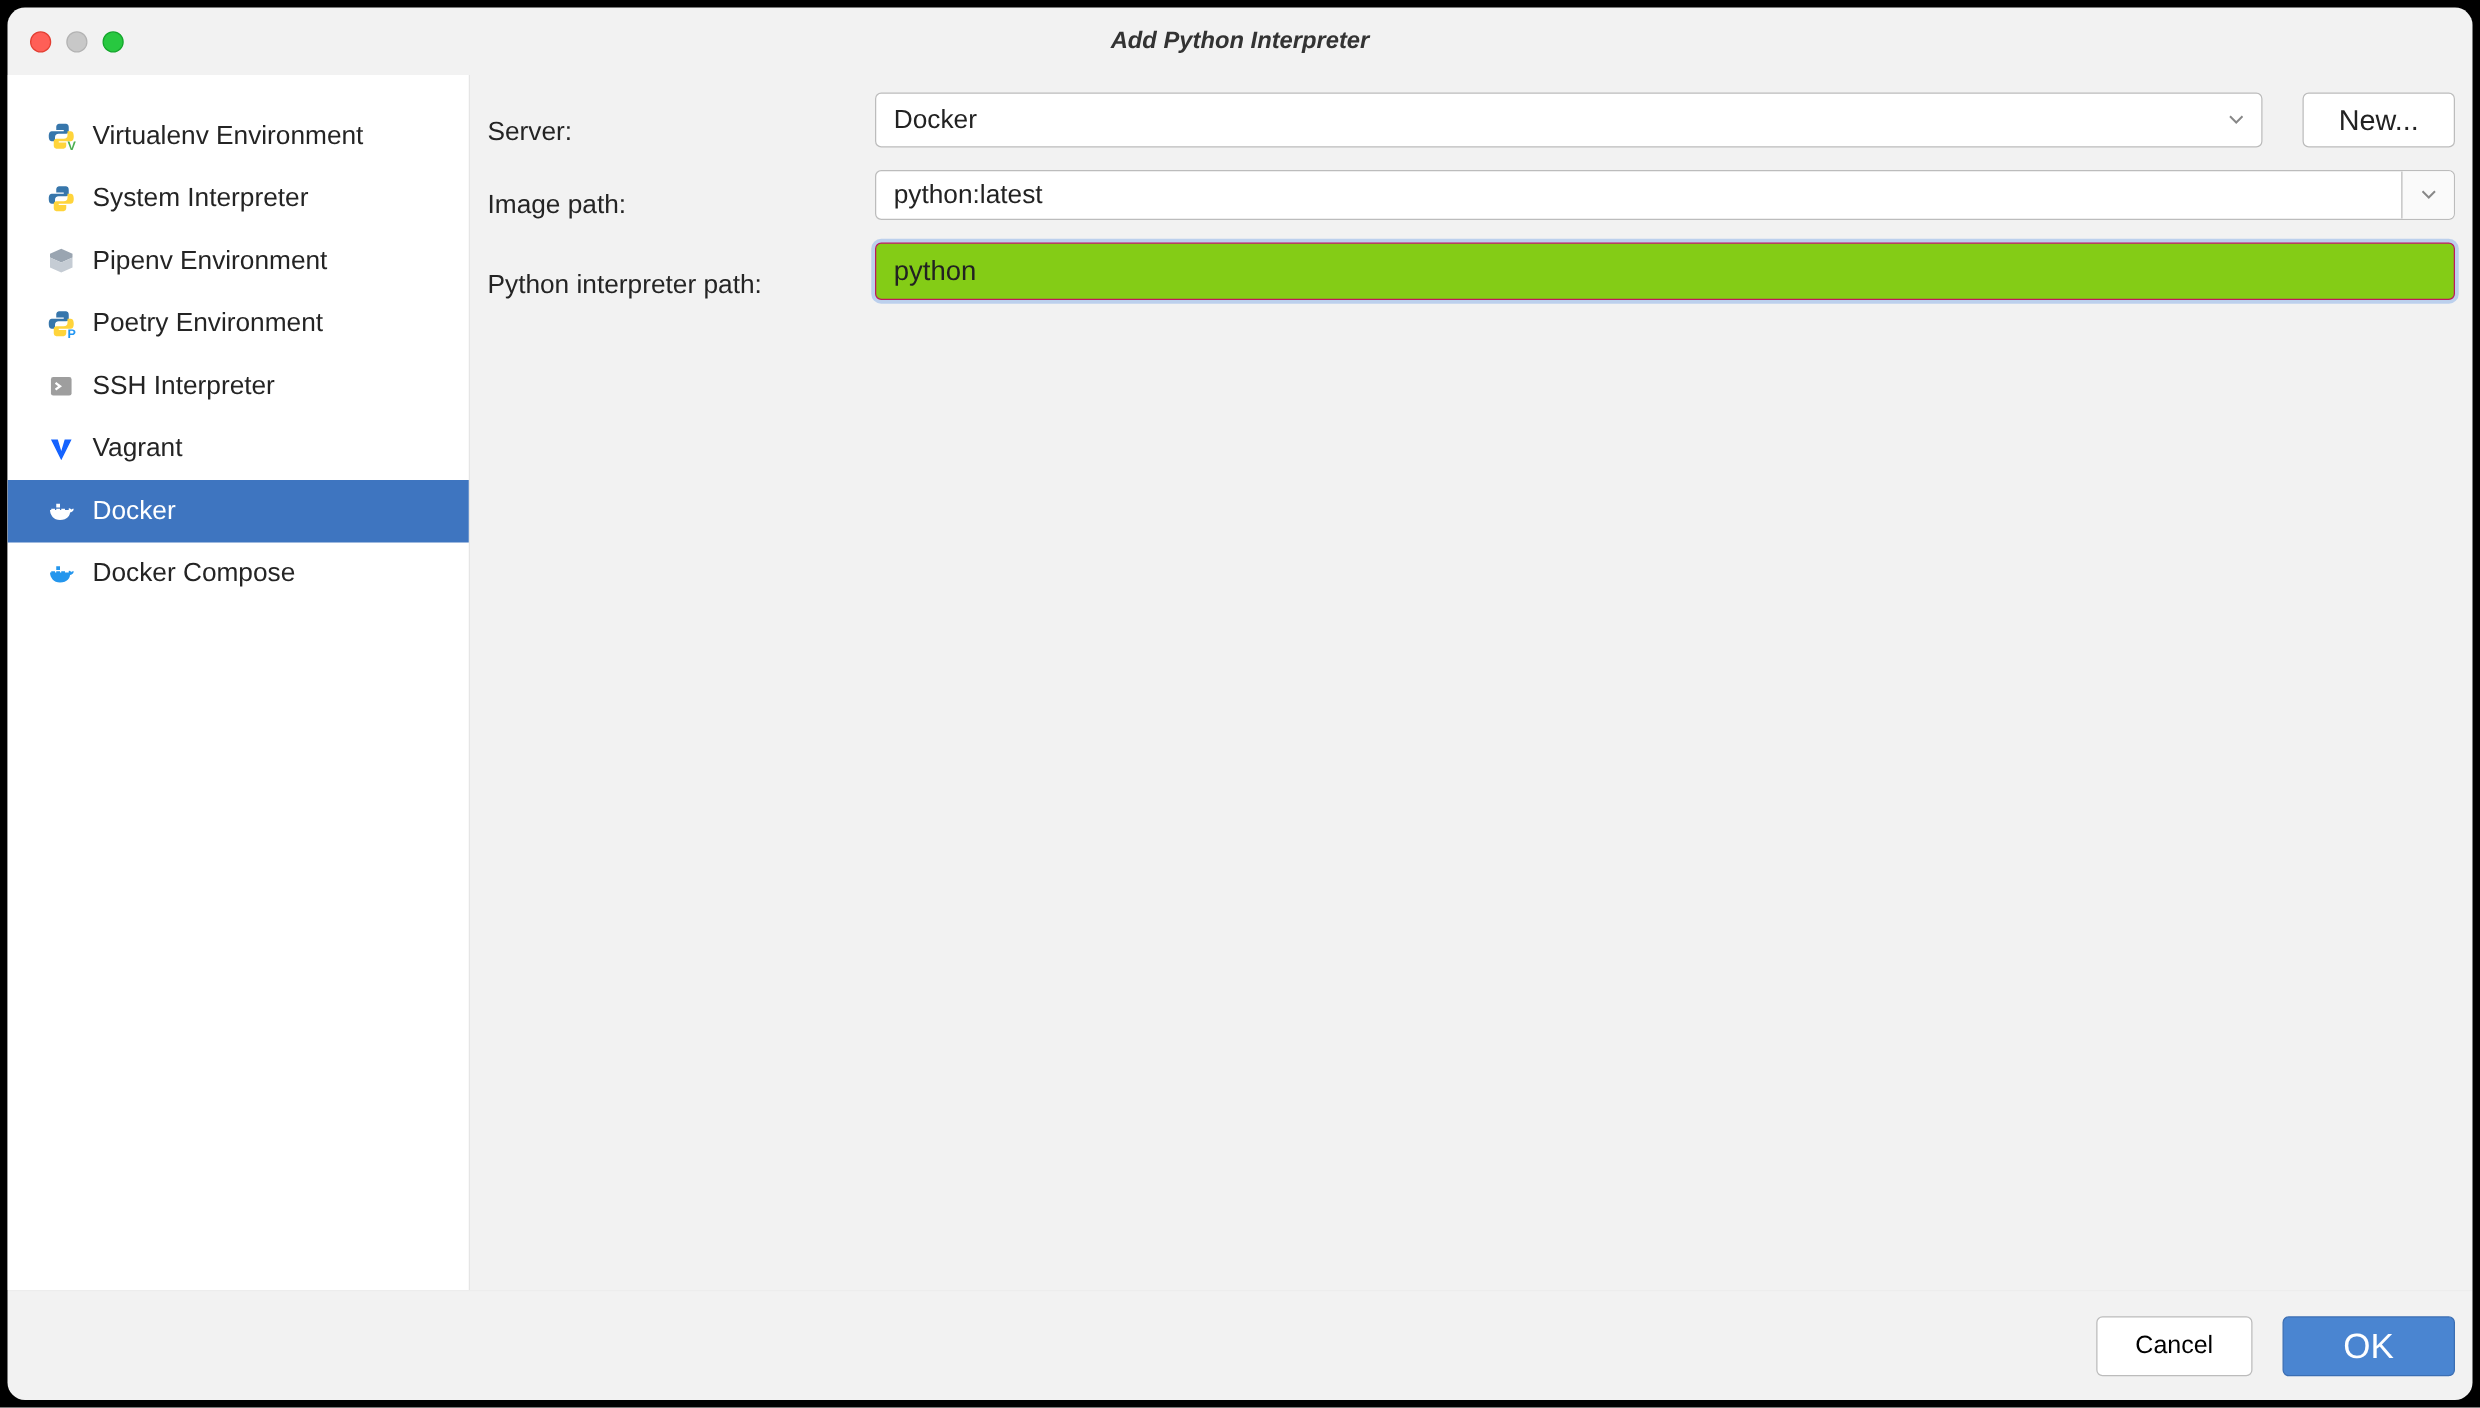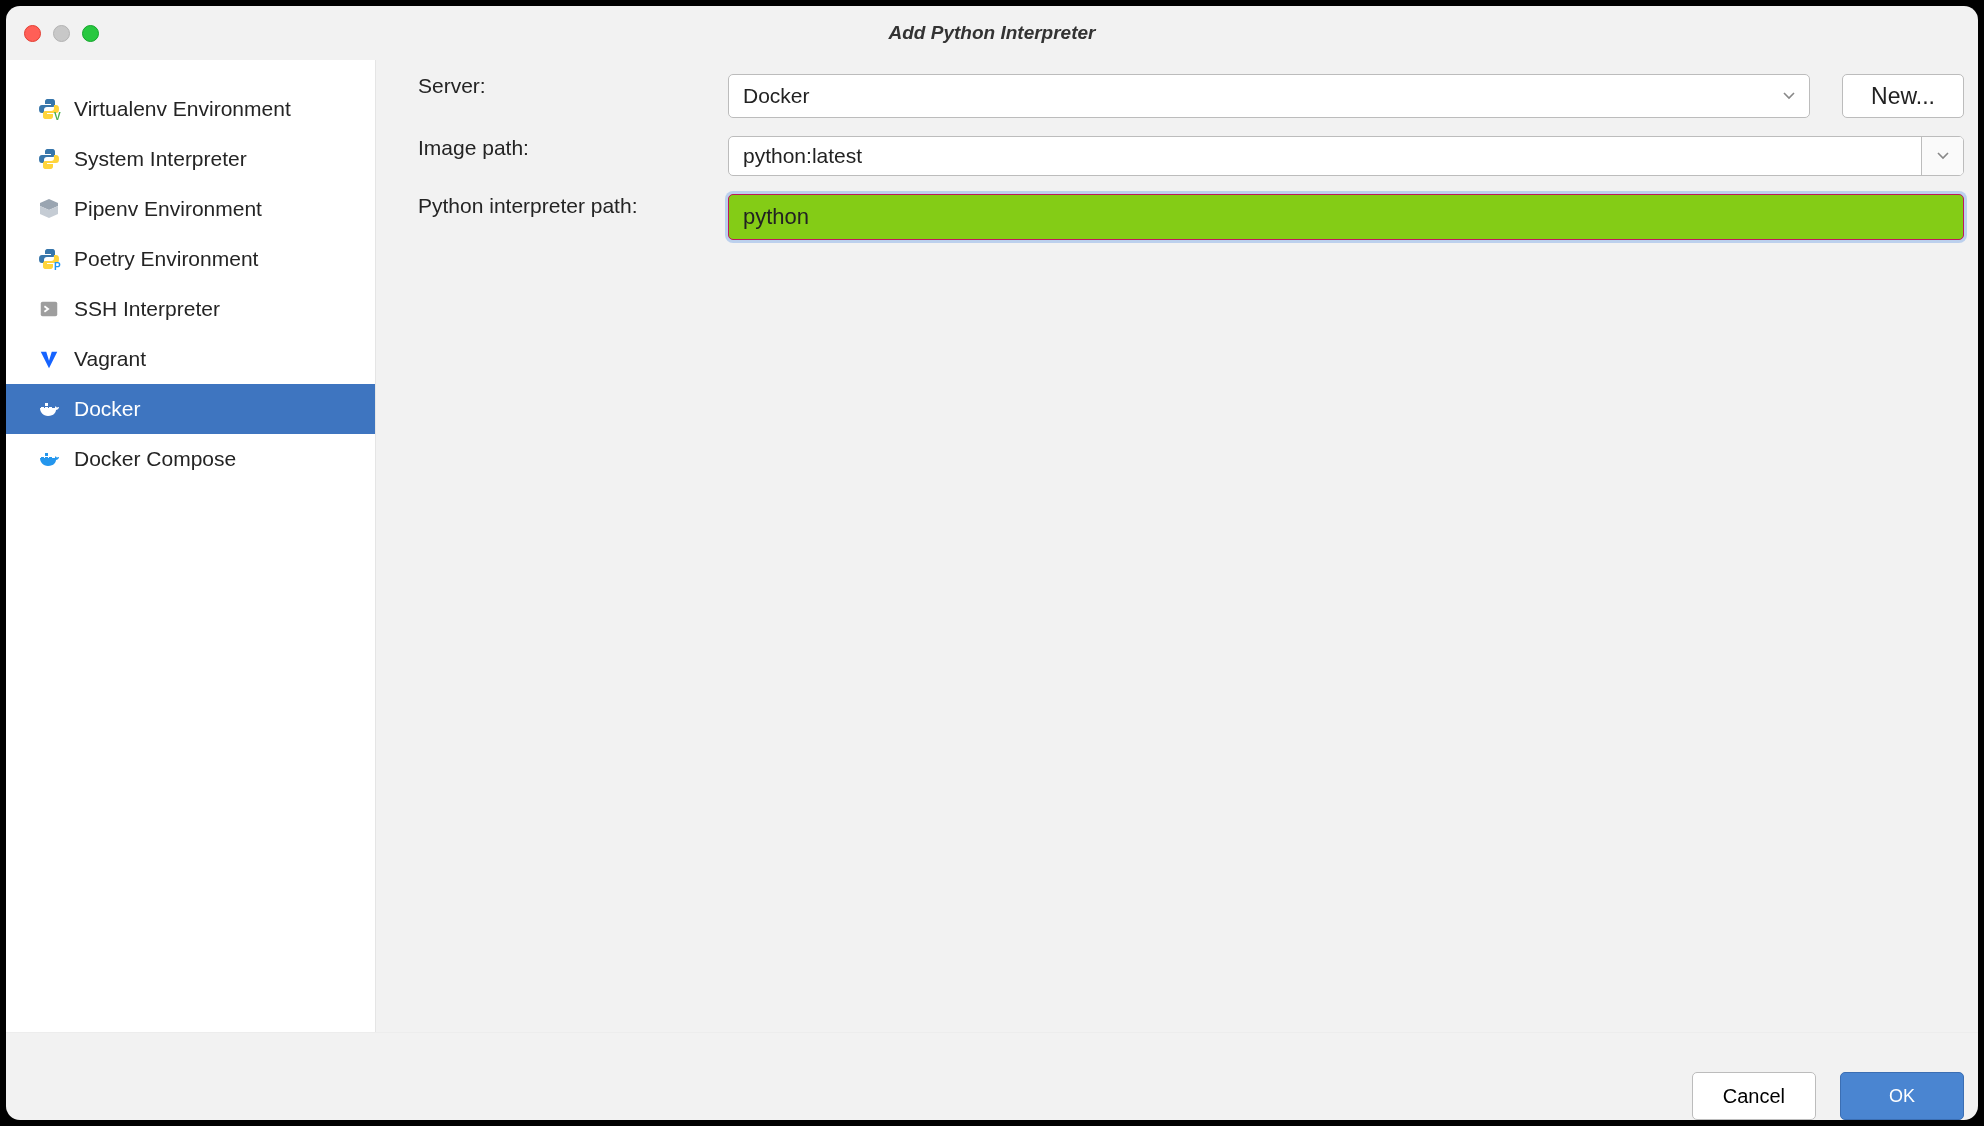--- a/index.html
+++ b/index.html
@@ -80,23 +80,22 @@
   align-items: center;
   justify-content: center;
   flex-shrink: 0;
 }
 .main {
   flex: 1;
   padding: 14px 14px 0 14px;
 }
 .form-row {
   display: flex;
-  align-items: flex-start;
+  align-items: flex-end;
   margin-bottom: 18px;
-  margin-left: 28px;
 }
 .form-label {
   width: 310px;
   font-size: 21px;
   color: #242424;
   flex-shrink: 0;
 }
 .form-control-region {
   flex: 1;
   display: flex;
@@ -178,33 +177,33 @@
   border: none;
   outline: none;
   padding: 0 14px;
   font-size: 22px;
   color: #222;
   background: transparent;
 }
 .footer {
   height: 88px;
   display: flex;
-  align-items: flex-end;
+  align-items: center;
   justify-content: flex-end;
   gap: 24px;
   padding: 0 14px;
   border-top: 1px solid rgba(0,0,0,0.02);
 }
 .btn-primary {
   height: 48px;
   padding: 0 48px;
   background: #4a85d1;
   border: 1px solid #3b6eb3;
   color: #fff;
-  font-size: 18px;
+  font-size: 28px;
   border-radius: 5px;
   cursor: pointer;
 }
 .btn-default {
   height: 48px;
   padding: 0 30px;
   background: #fff;
   border: 1px solid #bcbcbc;
   font-size: 20px;
   border-radius: 5px;

